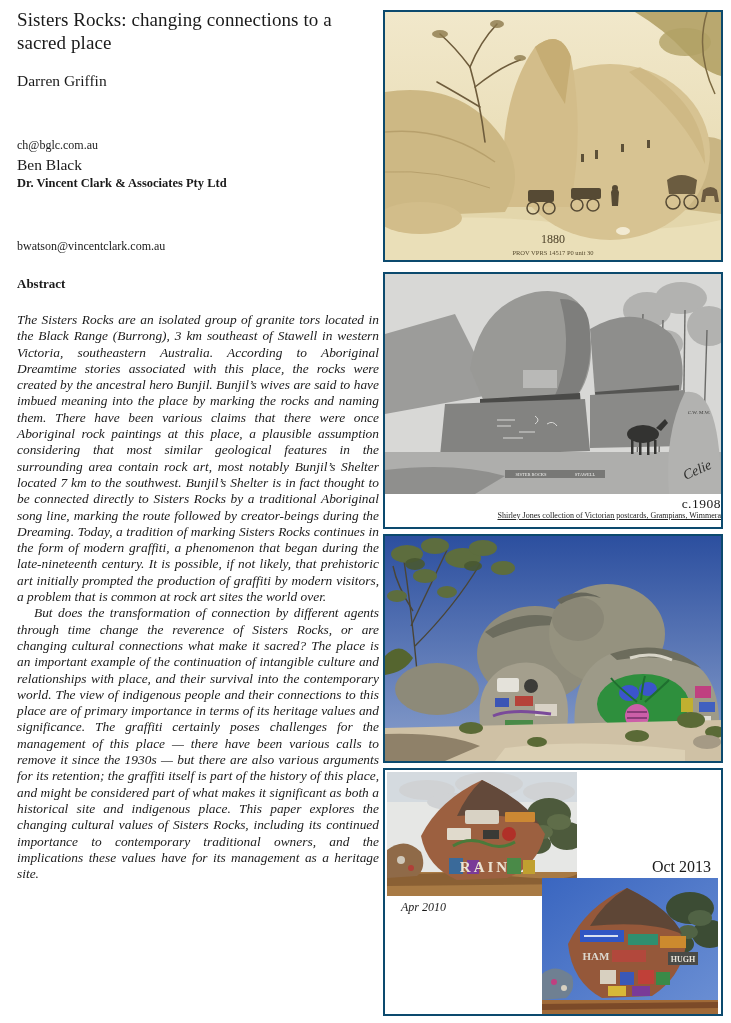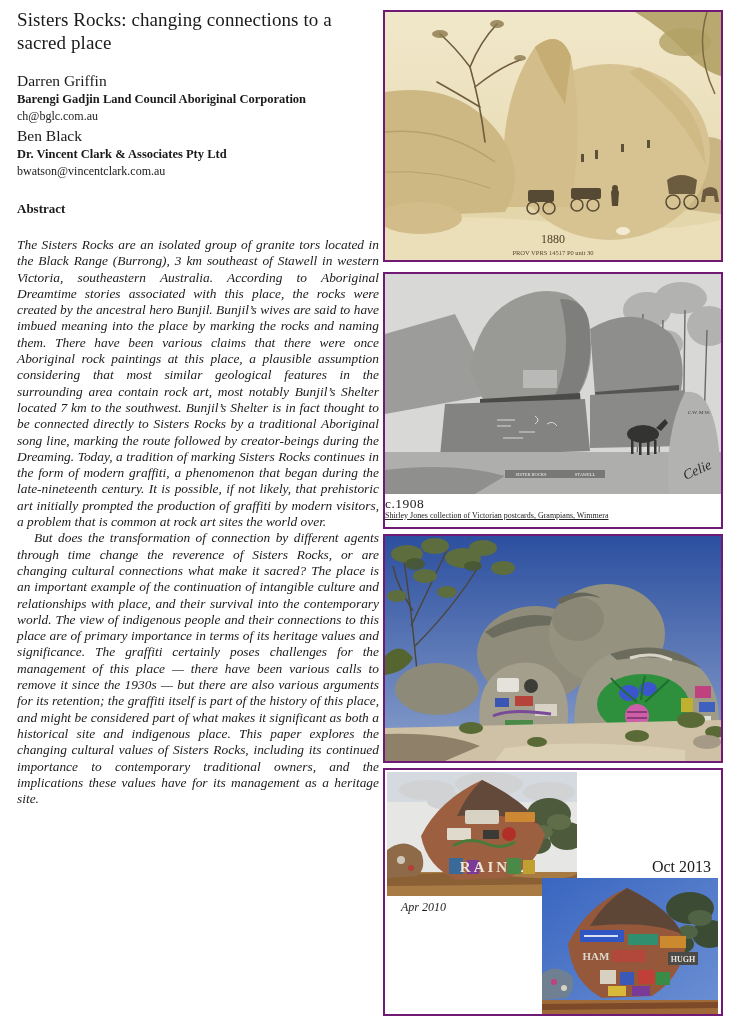--- a/index.html
+++ b/index.html
@@ -4,54 +4,53 @@
 <style>
   html,body{margin:0;padding:0;background:#ffffff;}
   .page{position:relative;width:731px;height:1023px;background:#ffffff;overflow:hidden;
         font-family:"Liberation Serif", serif;color:#1a1a1a;}
   
   .left-col{position:absolute;left:17px;top:8px;width:362px;}
   h1.title{font-size:19px;line-height:23px;font-weight:normal;margin:0;letter-spacing:.1px;}
   .authors{margin-top:16px;}
   .author-name{font-size:15.5px;line-height:21px;}
   .author-affil{font-size:12.5px;line-height:17px;font-weight:bold;}
-  .author-email{font-size:12px;line-height:17px;}
+  .author-email{font-size:12px;line-height:17px;margin-top:46px;}
   h2.abs-head{font-size:13px;font-weight:bold;margin:21px 0 0 0;line-height:16px;}
   .abs{font-size:13.4px;line-height:16.3px;font-style:italic;text-align:justify;margin:0;}
   .abs.first{margin-top:20px;font-style:italic;}
   .abs.indent{text-indent:17px;}
   
   .right-col{position:absolute;left:383px;top:10px;width:340px;height:1010px;}
-  figure.panel{position:absolute;left:0;margin:0;width:340px;border:2px solid #701a75;
+  figure.panel{position:absolute;left:0;margin:0;width:340px;border:2px solid #0c4a6e;
                box-sizing:border-box;background:#fff;overflow:hidden;}
   .p1{top:0;height:252px;}
   .p2{top:262px;height:257px;}
   .p3{top:524px;height:229px;border-width:2px;}
   .p4{top:758px;height:248px;}
   .panel svg{display:block;}
-  .p2 figcaption{height:32px;text-align:left;background:#fff;}
+  .p2 figcaption{height:32px;text-align:right;background:#fff;}
   .cap-year{font-size:13.5px;line-height:15px;letter-spacing:.5px;padding-top:2px;}
   .cap-credit{font-size:8px;line-height:10px;color:#222;text-decoration:underline;}
   .p4 .photoA{position:absolute;left:2px;top:2px;}
   .p4 .photoB{position:absolute;left:157px;top:108px;}
   .p4 .label-apr{position:absolute;left:16px;top:130px;font-size:12px;font-style:italic;}
   .p4 .label-oct{position:absolute;right:10px;top:88px;font-size:16px;}
 </style>
 </head>
 <body>
 
 <div class="page">
 
   <div class="left-col">
     <h1 class="title">Sisters Rocks: changing connections to a sacred place</h1>
 
     <div class="authors">
       <div>
         <div class="author-name">Darren Griffin</div>
-        <div class="author-affil">Barengi Gadjin Land Council Aboriginal Corporation</div>
         <div class="author-email">ch@bglc.com.au</div>
       </div>
       <div>
         <div class="author-name">Ben Black</div>
         <div class="author-affil">Dr. Vincent Clark &amp; Associates Pty Ltd</div>
         <div class="author-email">bwatson@vincentclark.com.au</div>
       </div>
     </div>
 
     <h2 class="abs-head">Abstract</h2>

